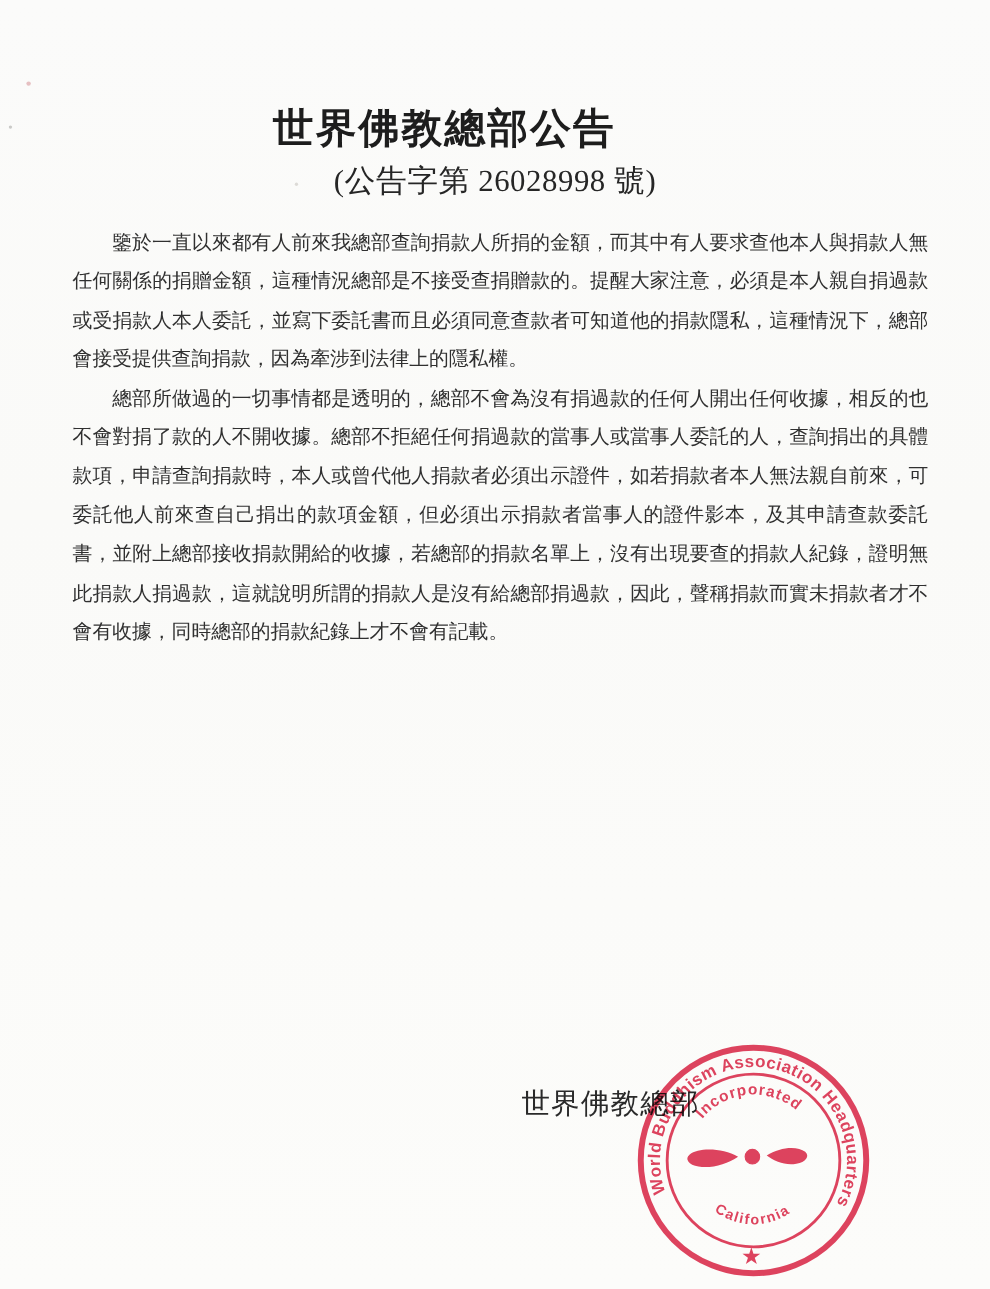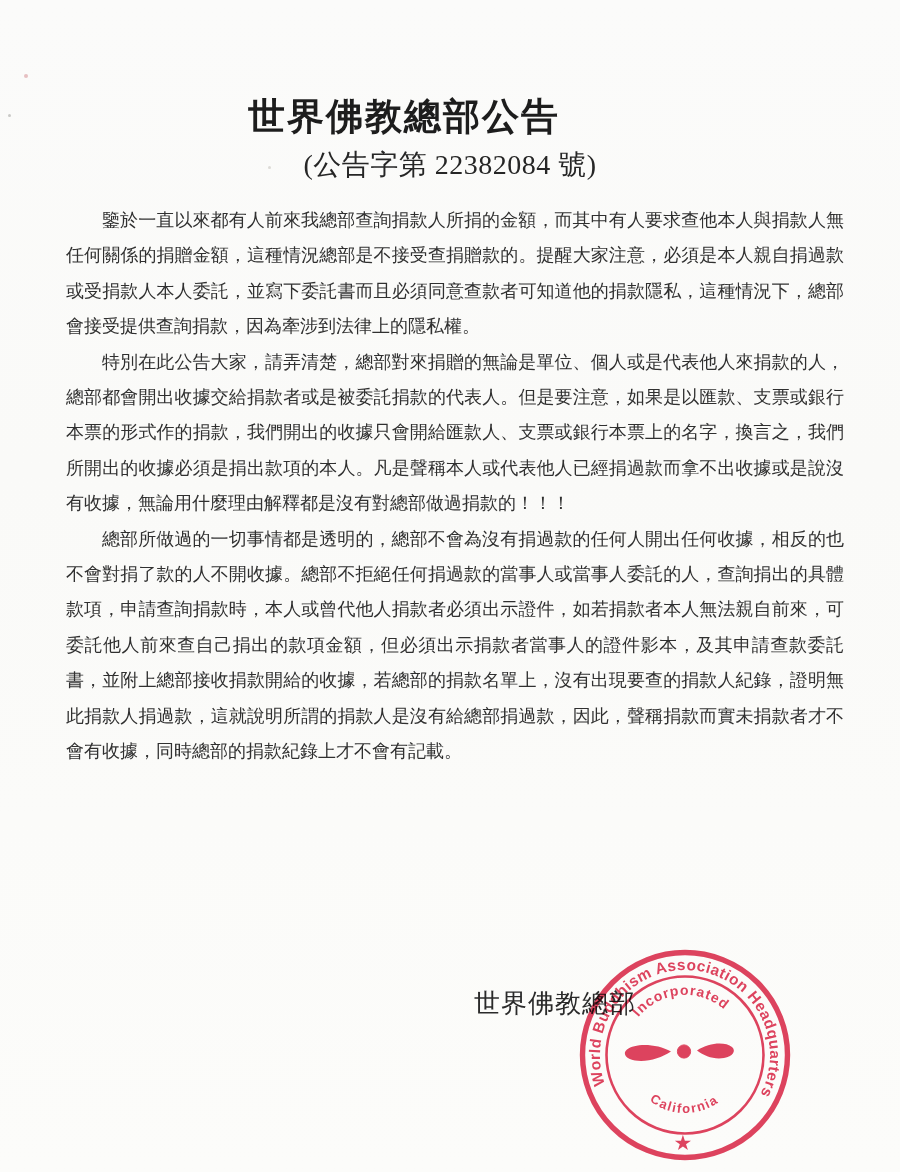--- a/index.html
+++ b/index.html
@@ -48,25 +48,24 @@
   .speck-2{left:8px;top:114px;width:3px;height:3px;background:#9a9a96;opacity:.5;}
   .speck-3{left:268px;top:166px;width:3px;height:3px;background:#b9b3ae;opacity:.45;}
 </style>
 </head>
 <body>
 
 <div class="page">
 
   <h1 class="title">世界佛教總部公告</h1>
 
-  <div class="anno-no">(公告字第 22382084 號)</div>
+  <div class="anno-no">(公告字第 26028998 號)</div>
 
   <div class="doc-body">
     <p>鑒於一直以來都有人前來我總部查詢捐款人所捐的金額，而其中有人要求查他本人與捐款人無任何關係的捐贈金額，這種情況總部是不接受查捐贈款的。提醒大家注意，必須是本人親自捐過款或受捐款人本人委託，並寫下委託書而且必須同意查款者可知道他的捐款隱私，這種情況下，總部會接受提供查詢捐款，因為牽涉到法律上的隱私權。</p>
-    <p>特別在此公告大家，請弄清楚，總部對來捐贈的無論是單位、個人或是代表他人來捐款的人，總部都會開出收據交給捐款者或是被委託捐款的代表人。但是要注意，如果是以匯款、支票或銀行本票的形式作的捐款，我們開出的收據只會開給匯款人、支票或銀行本票上的名字，換言之，我們所開出的收據必須是捐出款項的本人。凡是聲稱本人或代表他人已經捐過款而拿不出收據或是說沒有收據，無論用什麼理由解釋都是沒有對總部做過捐款的！！！</p>
     <p>總部所做過的一切事情都是透明的，總部不會為沒有捐過款的任何人開出任何收據，相反的也不會對捐了款的人不開收據。總部不拒絕任何捐過款的當事人或當事人委託的人，查詢捐出的具體款項，申請查詢捐款時，本人或曾代他人捐款者必須出示證件，如若捐款者本人無法親自前來，可委託他人前來查自己捐出的款項金額，但必須出示捐款者當事人的證件影本，及其申請查款委託書，並附上總部接收捐款開給的收據，若總部的捐款名單上，沒有出現要查的捐款人紀錄，證明無此捐款人捐過款，這就說明所謂的捐款人是沒有給總部捐過款，因此，聲稱捐款而實未捐款者才不會有收據，同時總部的捐款紀錄上才不會有記載。</p>
   </div>
 
   <div class="sig sig-org">世界佛教總部</div>
 
   <svg class="stamp" viewBox="0 0 220 220" aria-hidden="true">
     <defs>
       <path id="ringPath" d="M 30.1,137.1 A 85,85 0 1 1 180.5,155.5"></path>
       <path id="incPath" d="M 63.4,70.2 A 60,60 0 0 1 150.9,64.1"></path>
       <path id="calPath" d="M 74.3,153.7 A 58,58 0 0 0 145.7,153.7"></path>

